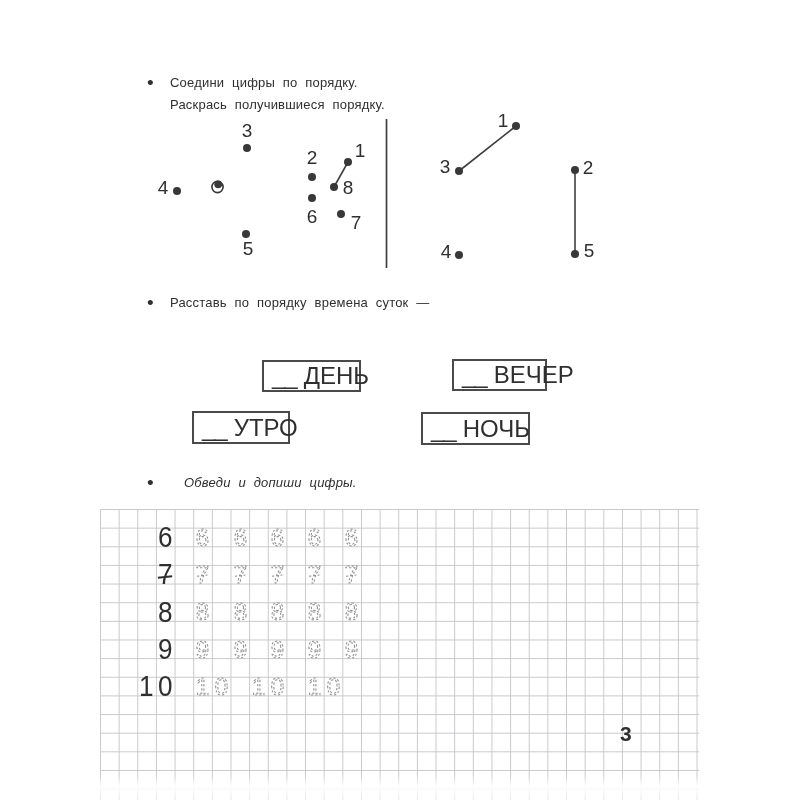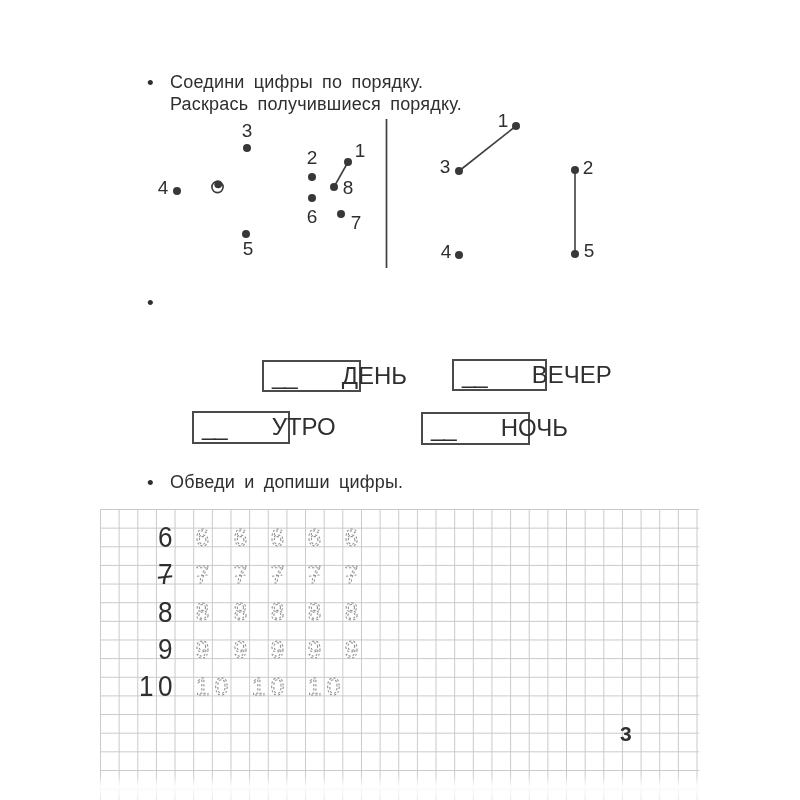--- a/index.html
+++ b/index.html
@@ -1,27 +1,27 @@
 <!DOCTYPE html>
 <html><head>
 <meta charset="utf-8">
 <style>
   html,body { margin:0; padding:0; background:#fff; }
   #sheet {
     position:relative; width:800px; height:800px; background:#ffffff;
     font-family:"Liberation Sans", sans-serif; color:#2f2f2f; overflow:hidden;
   }
   .bullet { position:absolute; font-size:19px; line-height:21.5px; }
-  .ex-text { position:absolute; font-size:18px; line-height:21.5px; word-spacing:4px; letter-spacing:0.2px; white-space:nowrap; }
+  .ex-text { position:absolute; font-size:13px; line-height:21.5px; word-spacing:4px; letter-spacing:0.2px; white-space:nowrap; }
   svg.overlay { position:absolute; left:0; top:0; z-index:1; }
   .dot { position:absolute; width:8px; height:8px; border-radius:50%; background:#383838; z-index:2; }
   .dot-label { position:absolute; font-size:19px; transform:translate(-50%,-50%); z-index:2; white-space:nowrap; }
   .tbox {
     position:absolute; border:2px solid #4a4a4a; box-sizing:border-box;
-    display:flex; align-items:flex-start; padding:0 6px 0 8px; font-size:24px; white-space:nowrap;gap:38px;
+    display:flex; align-items:flex-end; padding:0 6px 0 8px; font-size:24px; white-space:nowrap;
   }
   .tbox .blank { letter-spacing:-1px; margin-right:7px; }
   .grid {
     position:absolute; left:100px; top:509px; width:599px; height:291px;
     background-image:
       linear-gradient(to right, #c9c9cd 1px, transparent 1px),
       linear-gradient(to bottom, #c9c9cd 1px, transparent 1px);
     background-size:18.65px 18.65px;
   }
   .solid-num {
@@ -54,24 +54,25 @@
       <line x1="348" y1="162" x2="334" y2="187" stroke="#3f3f3f" stroke-width="1.6"></line>
       <circle cx="217.5" cy="187" r="5.6" fill="none" stroke="#383838" stroke-width="1.6"></circle>
       <circle cx="218.2" cy="184.3" r="3.9" fill="#383838"></circle>
       <line x1="459" y1="171" x2="516" y2="126" stroke="#3f3f3f" stroke-width="1.6"></line>
       <line x1="575" y1="170" x2="575" y2="254" stroke="#3f3f3f" stroke-width="1.6"></line>
       <line x1="386.5" y1="119" x2="386.5" y2="268" stroke="#3f3f3f" stroke-width="1.7"></line>
     </svg>
 
   <div class="bullet" style="left:147px; top:292px;">•</div>
   <div class="ex-text" style="left:170px; top:292px;">
+    <div>Расставь по порядку времена суток —</div>
   </div>
 
   <div class="bullet" style="left:147px; top:472px;">•</div>
-  <div class="ex-text" style="left:170px; top:472px;">
+  <div class="ex-text" style="left:184px; top:472px;font-style:italic;">
     <div>Обведи и допиши цифры.</div>
   </div>
 
   <div class="grid"></div>
   <div class="fade"></div>
 
   <div class="page-num">3</div>
 <div class="dot" style="left: 243px; top: 144px;"></div>
     <div class="dot-label" style="left: 247px; top: 131px;">3</div>
     <div class="dot" style="left: 308px; top: 173px;"></div>

